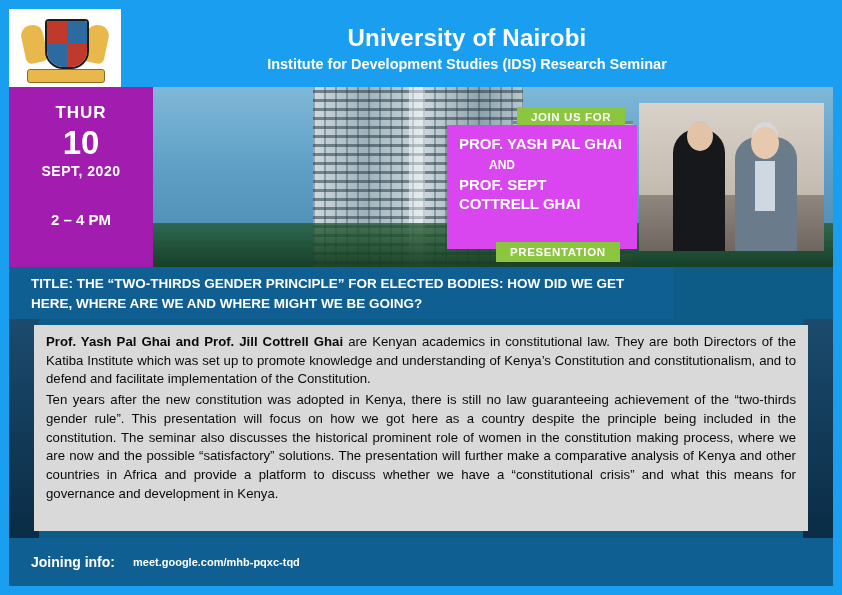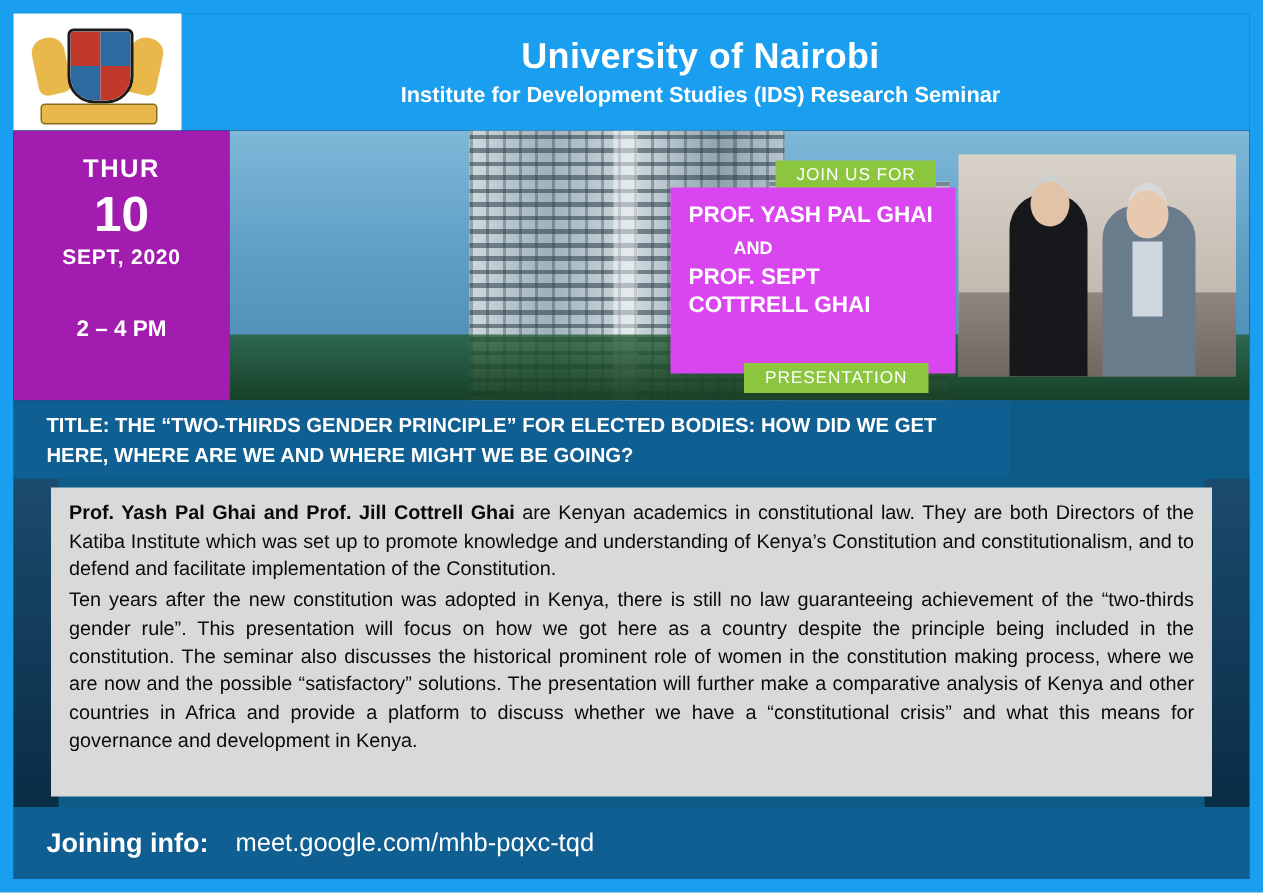--- a/index.html
+++ b/index.html
@@ -153,21 +153,21 @@
     left: 0; bottom: 0;
     width: 680px; height: 44px;
     background: linear-gradient(180deg, rgba(34,90,48,.75), rgba(20,60,32,.95));
   }
   
   .tag {
     position: absolute;
     background: #8cc63f;
     color: #ffffff;
     font-size: 11.5px;
-    font-weight: normal;
+    font-weight: bold;
     letter-spacing: .6px;
     padding: 4px 14px;
     white-space: nowrap;
   }
   .tag-join { left: 508px; top: 20px; }
   .tag-pres { left: 487px; top: 155px; }
   
   .speaker-box {
     position: absolute;
     left: 438px; top: 38px;
@@ -276,22 +276,22 @@
     left: 9px; top: 538px;
     width: 824px; height: 48px;
     background: #0f5f92;
     color: #ffffff;
     box-sizing: border-box;
     padding-left: 22px;
     display: flex;
     align-items: center;
     gap: 18px;
   }
-  .footer-label { font-size: 18px; font-weight: bold; }
-  .footer-link { font-size: 17px; font-weight: normal; }
+  .footer-label { font-size: 14px; font-weight: bold; }
+  .footer-link { font-size: 11px; font-weight: bold; }
   
   .crest-shield {
     position: absolute; left: 26px; top: 6px; width: 40px; height: 46px;
     background: #f2f2f2;
     border: 2px solid #1b1b1b;
     border-radius: 4px 4px 18px 18px;
     overflow: hidden;
   }
   .crest-shield .q1 { position:absolute; left:0; top:0; width:50%; height:50%; background:#c0392b; }
   .crest-shield .q2 { position:absolute; right:0; top:0; width:50%; height:50%; background:#2d6a9f; }

